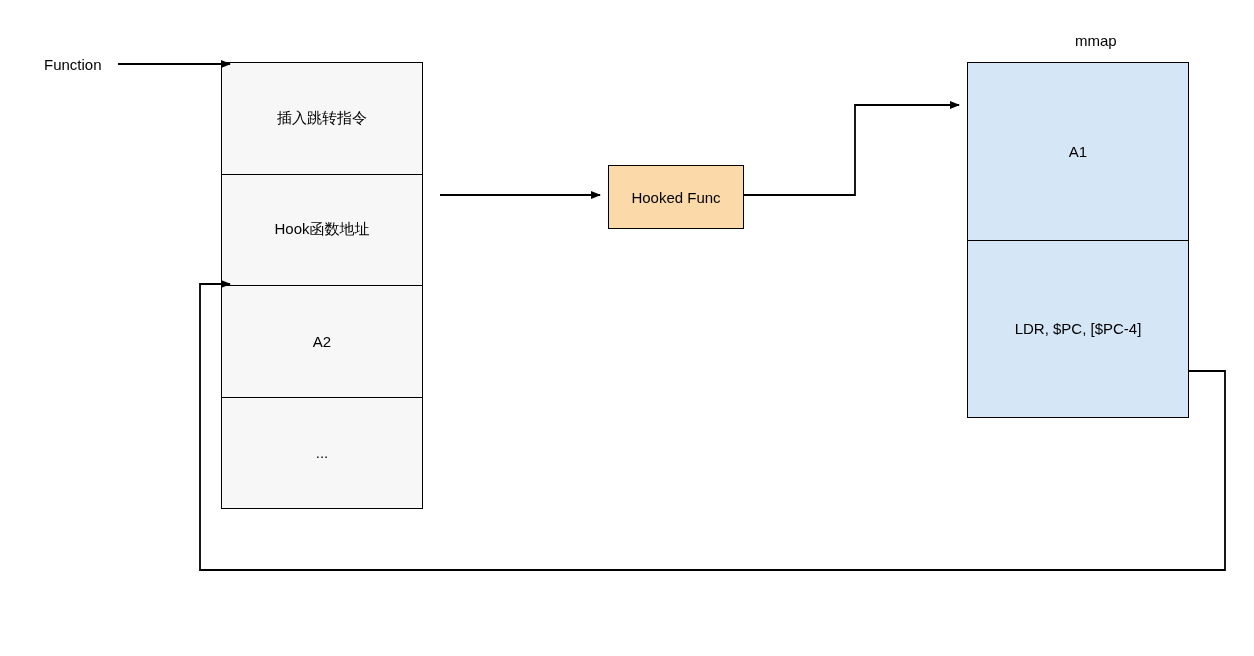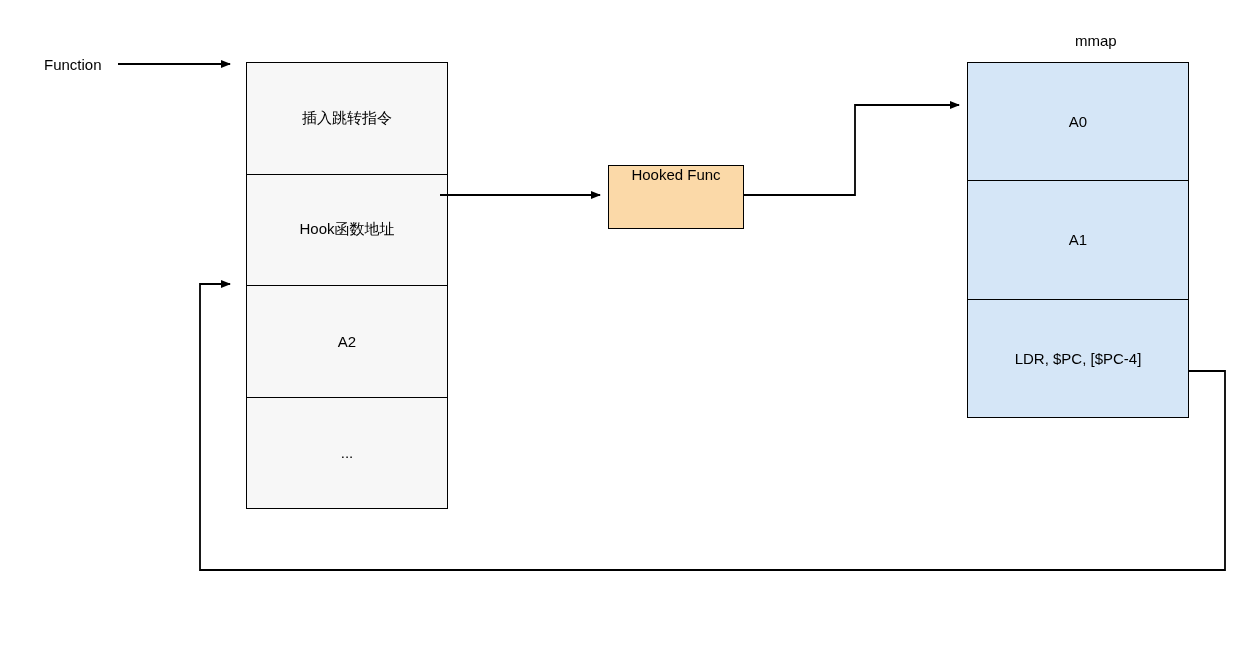--- a/index.html
+++ b/index.html
@@ -40,52 +40,51 @@
     background: #f7f7f7;
   }
   .right-stack {
     background: #d5e6f7;
   }
   .hooked-box {
     position: absolute;
     border: 1px solid #000;
     background: #fbd9a8;
     display: flex;
-    align-items: flex-start;
+    align-items: center;
     justify-content: center;
   }
   svg.arrows {
     position: absolute;
     left: 0;
     top: 0;
     width: 1254px;
     height: 656px;
     pointer-events: none;
   }
 </style>
 </head>
 <body>
 
 <div class="label" style="left:44px; top:56px;">Function</div>
 
 <div class="label" style="left:1075px; top:32px;">mmap</div>
 
-<div class="stack left-stack" style="left:246px; top:62px; width:200px; height:445px;">
+<div class="stack left-stack" style="left:221px; top:62px; width:200px; height:445px;">
   <div class="cell">插入跳转指令</div>
   <div class="cell">Hook函数地址</div>
   <div class="cell">A2</div>
   <div class="cell">...</div>
 </div>
 
 <div class="hooked-box" style="left:608px; top:165px; width:134px; height:62px;">
   <span>Hooked Func</span>
 </div>
 
 <div class="stack right-stack" style="left:967px; top:62px; width:220px; height:354px;">
-  <div class="cell">A0</div>
   <div class="cell">A1</div>
   <div class="cell">LDR, $PC, [$PC-4]</div>
 </div>
 
 <svg class="arrows">
   <defs>
     <marker id="arrowhead" markerWidth="10" markerHeight="8" refX="9" refY="4" orient="auto" markerUnits="userSpaceOnUse">
       <path d="M0,0 L10,4 L0,8 Z" fill="#000"></path>
     </marker>
   </defs>

